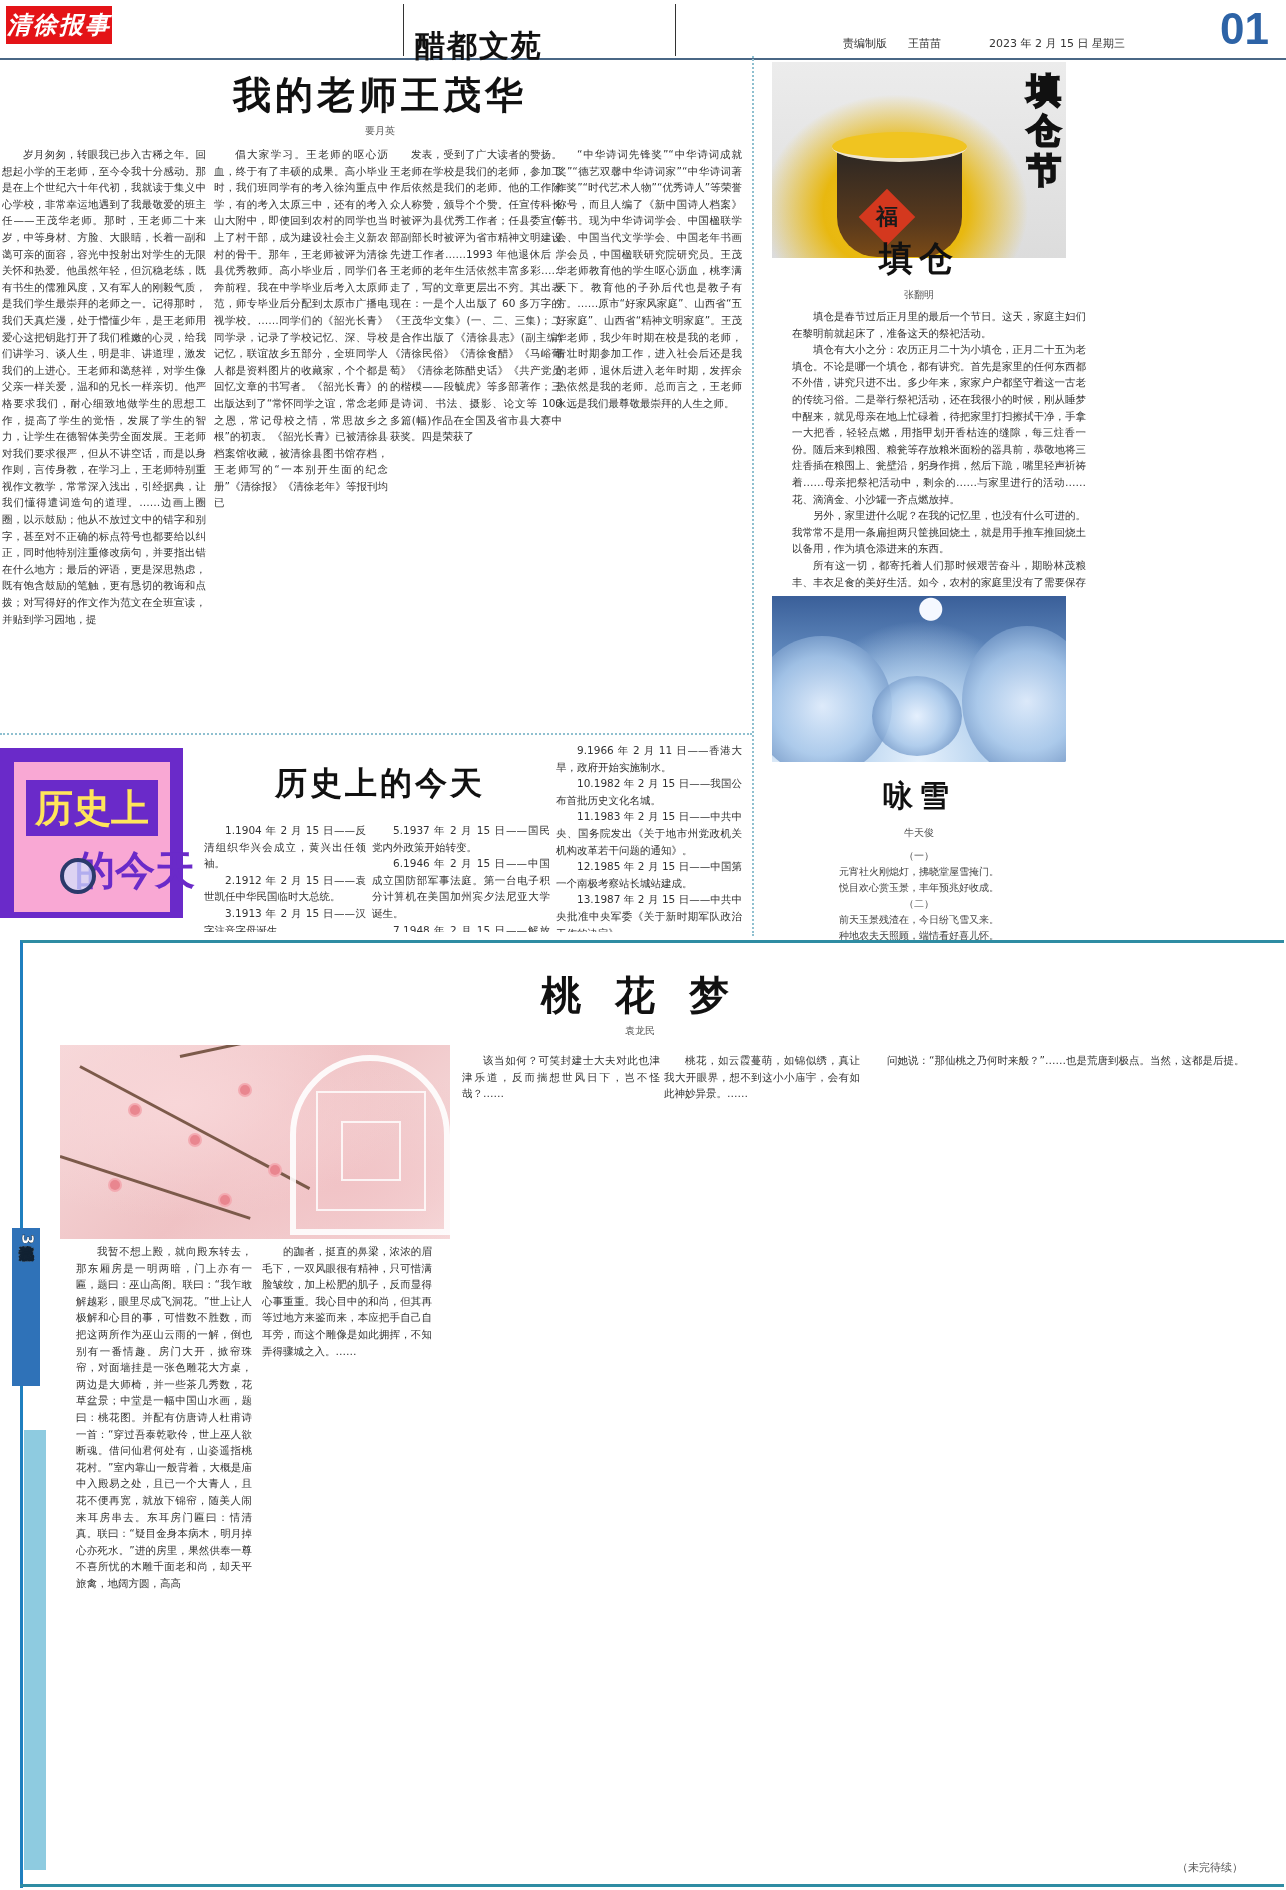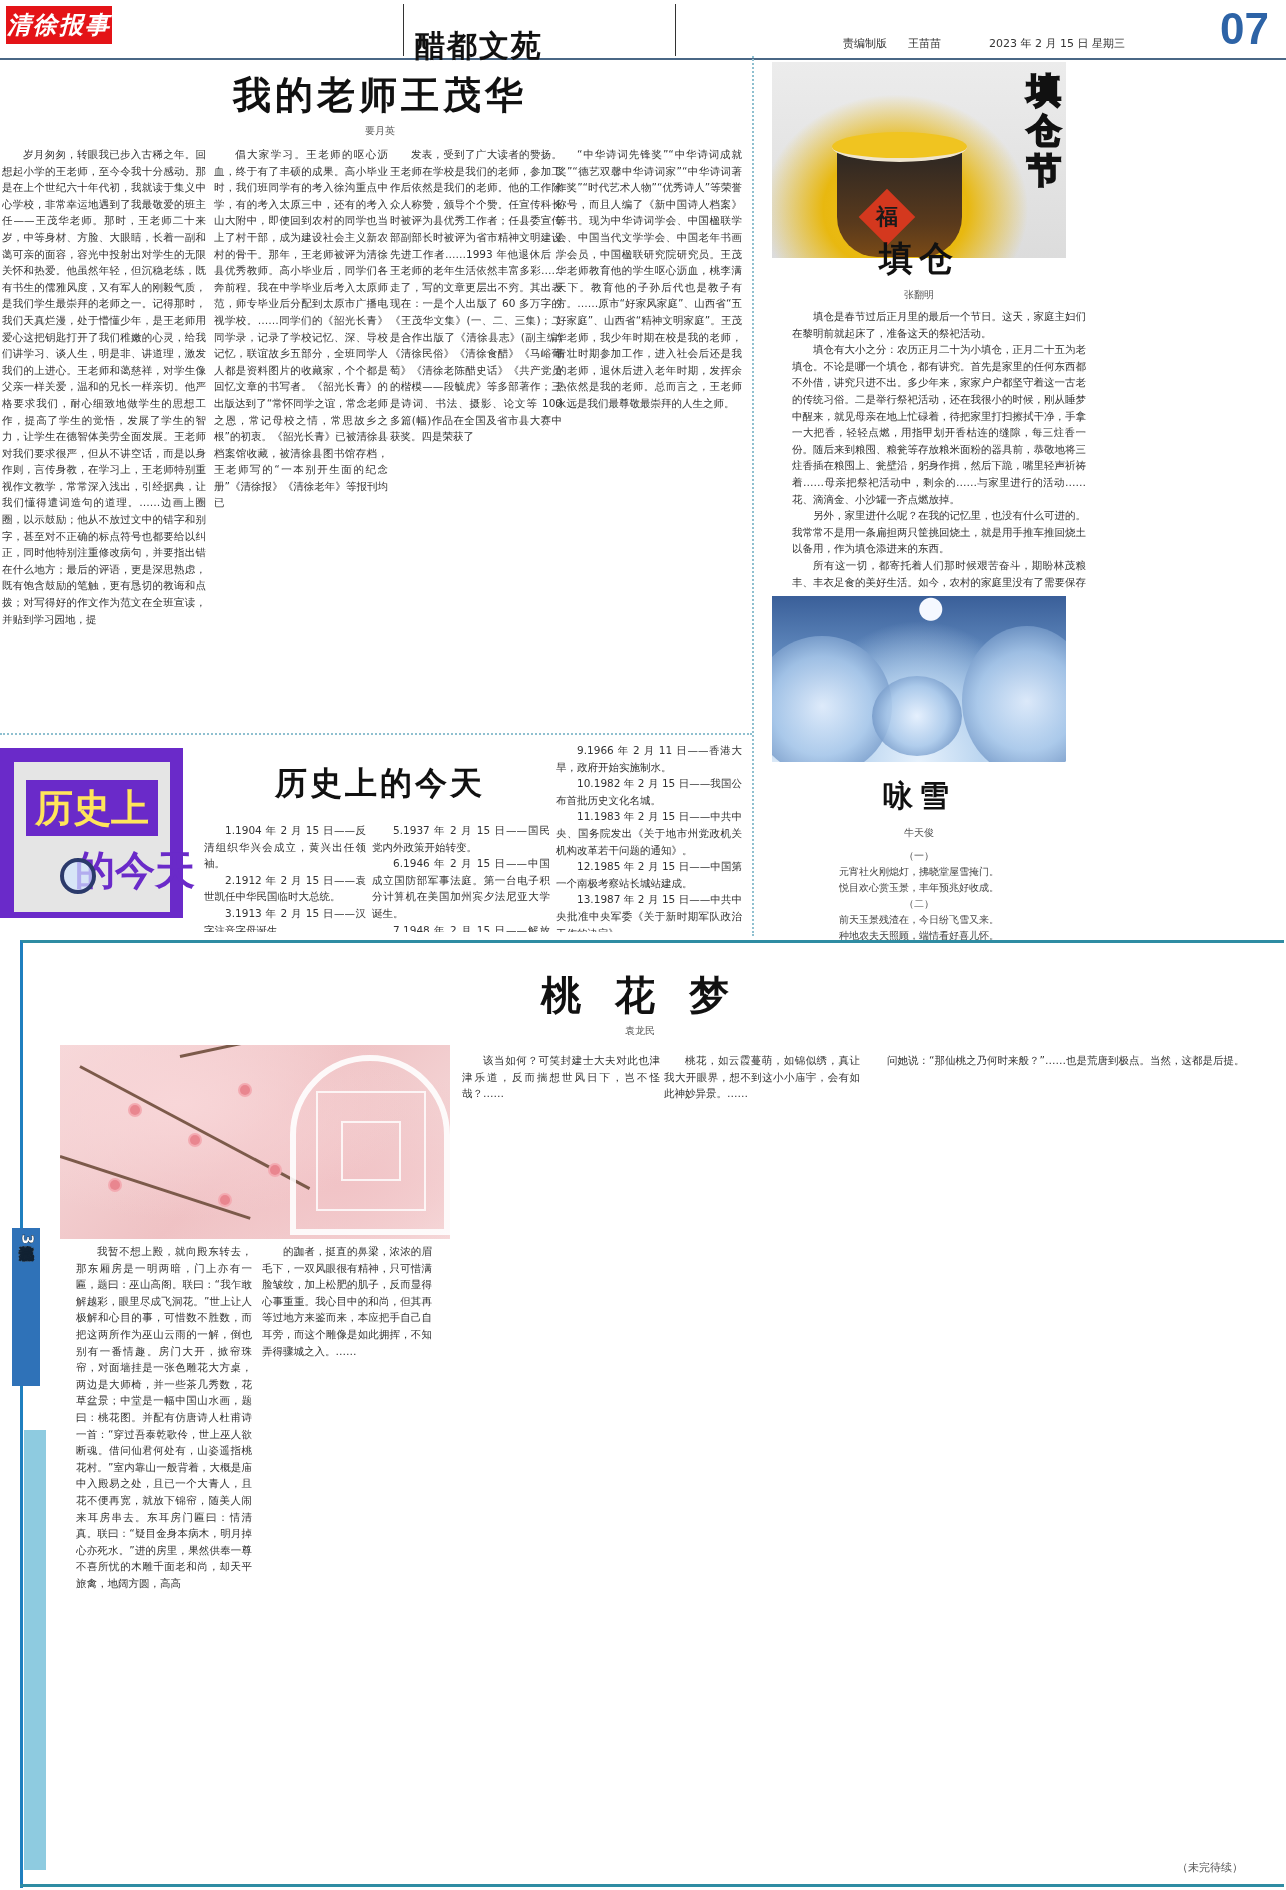--- a/index.html
+++ b/index.html
@@ -31,21 +31,21 @@
   .bowl-top { left: 60px; top: 70px; width: 135px; height: 30px; background: #f0c420; border-radius: 50%; border-bottom: 4px solid #efe5cf; }
   .fu { left: 95px; top: 135px; width: 40px; height: 40px; background: #d4381e; transform: rotate(45deg); }
   .fu-char { left: 100px; top: 140px; width: 30px; height: 30px; color: #1a1a1a; font-size: 22px; font-weight: bold; text-align: center; line-height: 30px; }
   .vert-title { left: 252px; top: 8px; width: 40px; font-size: 34px; font-weight: bold; color: #fff22a; line-height: 40px; text-align: center; -webkit-text-stroke: 2px #111; }
 
   .img-snow { left: 772px; top: 596px; width: 294px; height: 166px; background: radial-gradient(circle at 54% 8%, #f5f8ff 0 11px, transparent 12px), radial-gradient(ellipse at 50% 100%, #e6f1fc 0%, #bcd6f0 30%, transparent 60%), linear-gradient(#3a5f99, #6b95c8 45%, #9fc2e6 80%, #dbe9f7); overflow: hidden; }
   .tree { border-radius: 50%; background: radial-gradient(circle, #eaf3ff 0%, #a9c8ea 50%, #406aa6 100%); opacity: .85; }
 
   
   .hist-box { left: 0; top: 748px; width: 183px; height: 170px; background: #6a2ac9; }
-  .hist-inner { left: 14px; top: 14px; width: 156px; height: 150px; background: #e5e5e5; }
+  .hist-inner { left: 14px; top: 14px; width: 156px; height: 150px; background: #f9a8d4; }
   .hist-line1 { left: 12px; top: 18px; width: 132px; height: 56px; background: #6a2ac9; color: #ffe55a; font-size: 38px; font-weight: bold; text-align: center; line-height: 56px; }
   .hist-line2 { left: 10px; top: 80px; width: 136px; font-size: 40px; font-weight: bold; color: #6a2ac9; text-align: center; line-height: 56px; margin-left: 43px; }
   .magnifier { left: 60px; top: 110px; width: 36px; height: 36px; border: 4px solid #2b3a6b; border-radius: 50%; background: rgba(210,230,255,.7); }
 
   
   .peach-frame { left: 20px; top: 940px; width: 1264px; height: 948px; border-top: 3px solid #2f8ca3; border-left: 3px solid #1f7fbf; }
   .peach-bottom { left: 20px; top: 1884px; width: 1264px; height: 3px; background: #2f8ca3; }
   .tab-light { left: 24px; top: 1430px; width: 22px; height: 440px; background: #8ecbe0; }
   .tab-dark { left: 12px; top: 1228px; width: 28px; height: 158px; background: #2f72b8; color: #fff; font-size: 15px; font-weight: bold; line-height: 21px; text-align: center; padding-top: 6px; -webkit-text-stroke: .4px #123; }
   .img-peach { left: 60px; top: 1045px; width: 390px; height: 194px; background: radial-gradient(ellipse at 30% 30%, #f8d6d8, transparent 60%), radial-gradient(ellipse at 70% 70%, #f1c3c6, transparent 60%), linear-gradient(135deg, #f6d9da, #efc2c4 50%, #f7e1e1); overflow: hidden; }
@@ -65,21 +65,21 @@
 <div class="abs masthead">清徐报事</div>
 <div class="abs vline" style="left:403px;top:4px;height:52px;"></div>
 <div class="abs section-name">醋都文苑</div>
 <div class="abs vline" style="left:675px;top:4px;height:52px;"></div>
 <div class="abs editor">
   <span>责编制版</span>
   &nbsp;&nbsp;&nbsp;&nbsp;
   <span>王苗苗</span>
 </div>
 <div class="abs date">2023 年 2 月 15 日  星期三</div>
-<div class="abs page-num">07</div>
+<div class="abs page-num">01</div>
 
 <div class="abs headline" style="left:150px;top:70px;width:460px;font-size:38px;letter-spacing:4px;">我的老师王茂华</div>
 <div class="abs byline" style="left:150px;top:124px;width:460px;">要月英</div>
 
 <div class="abs col" style="left:2px;top:146px;width:204px;height:576px;">
     <p>岁月匆匆，转眼我已步入古稀之年。回想起小学的王老师，至今令我十分感动。那是在上个世纪六十年代初，我就读于集义中心学校，非常幸运地遇到了我最敬爱的班主任——王茂华老师。那时，王老师二十来岁，中等身材、方脸、大眼睛，长着一副和蔼可亲的面容，容光中投射出对学生的无限关怀和热爱。他虽然年轻，但沉稳老练，既有书生的儒雅风度，又有军人的刚毅气质，是我们学生最崇拜的老师之一。记得那时，我们天真烂漫，处于懵懂少年，是王老师用爱心这把钥匙打开了我们稚嫩的心灵，给我们讲学习、谈人生，明是非、讲道理，激发我们的上进心。王老师和蔼慈祥，对学生像父亲一样关爱，温和的兄长一样亲切。他严格要求我们，耐心细致地做学生的思想工作，提高了学生的觉悟，发展了学生的智力，让学生在德智体美劳全面发展。王老师对我们要求很严，但从不讲空话，而是以身作则，言传身教，在学习上，王老师特别重视作文教学，常常深入浅出，引经据典，让我们懂得遣词造句的道理。……边画上圈圈，以示鼓励；他从不放过文中的错字和别字，甚至对不正确的标点符号也都要给以纠正，同时他特别注重修改病句，并要指出错在什么地方；最后的评语，更是深思熟虑，既有饱含鼓励的笔触，更有恳切的教诲和点拨；对写得好的作文作为范文在全班宣读，并贴到学习园地，提</p>
   </div>
 <div class="abs col" style="left:214px;top:146px;width:174px;height:576px;">
     <p>倡大家学习。王老师的呕心沥血，终于有了丰硕的成果。高小毕业时，我们班同学有的考入徐沟重点中学，有的考入太原三中，还有的考入山大附中，即使回到农村的同学也当上了村干部，成为建设社会主义新农村的骨干。那年，王老师被评为清徐县优秀教师。高小毕业后，同学们各奔前程。我在中学毕业后考入太原师范，师专毕业后分配到太原市广播电视学校。……同学们的《韶光长青》同学录，记录了学校记忆、深、导校记忆，联谊故乡五部分，全班同学人人都是资料图片的收藏家，个个都是回忆文章的书写者。《韶光长青》的出版达到了“常怀同学之谊，常念老师之恩，常记母校之情，常思故乡之根”的初衷。《韶光长青》已被清徐县档案馆收藏，被清徐县图书馆存档，王老师写的“一本别开生面的纪念册”《清徐报》《清徐老年》等报刊均已</p>
   </div>

